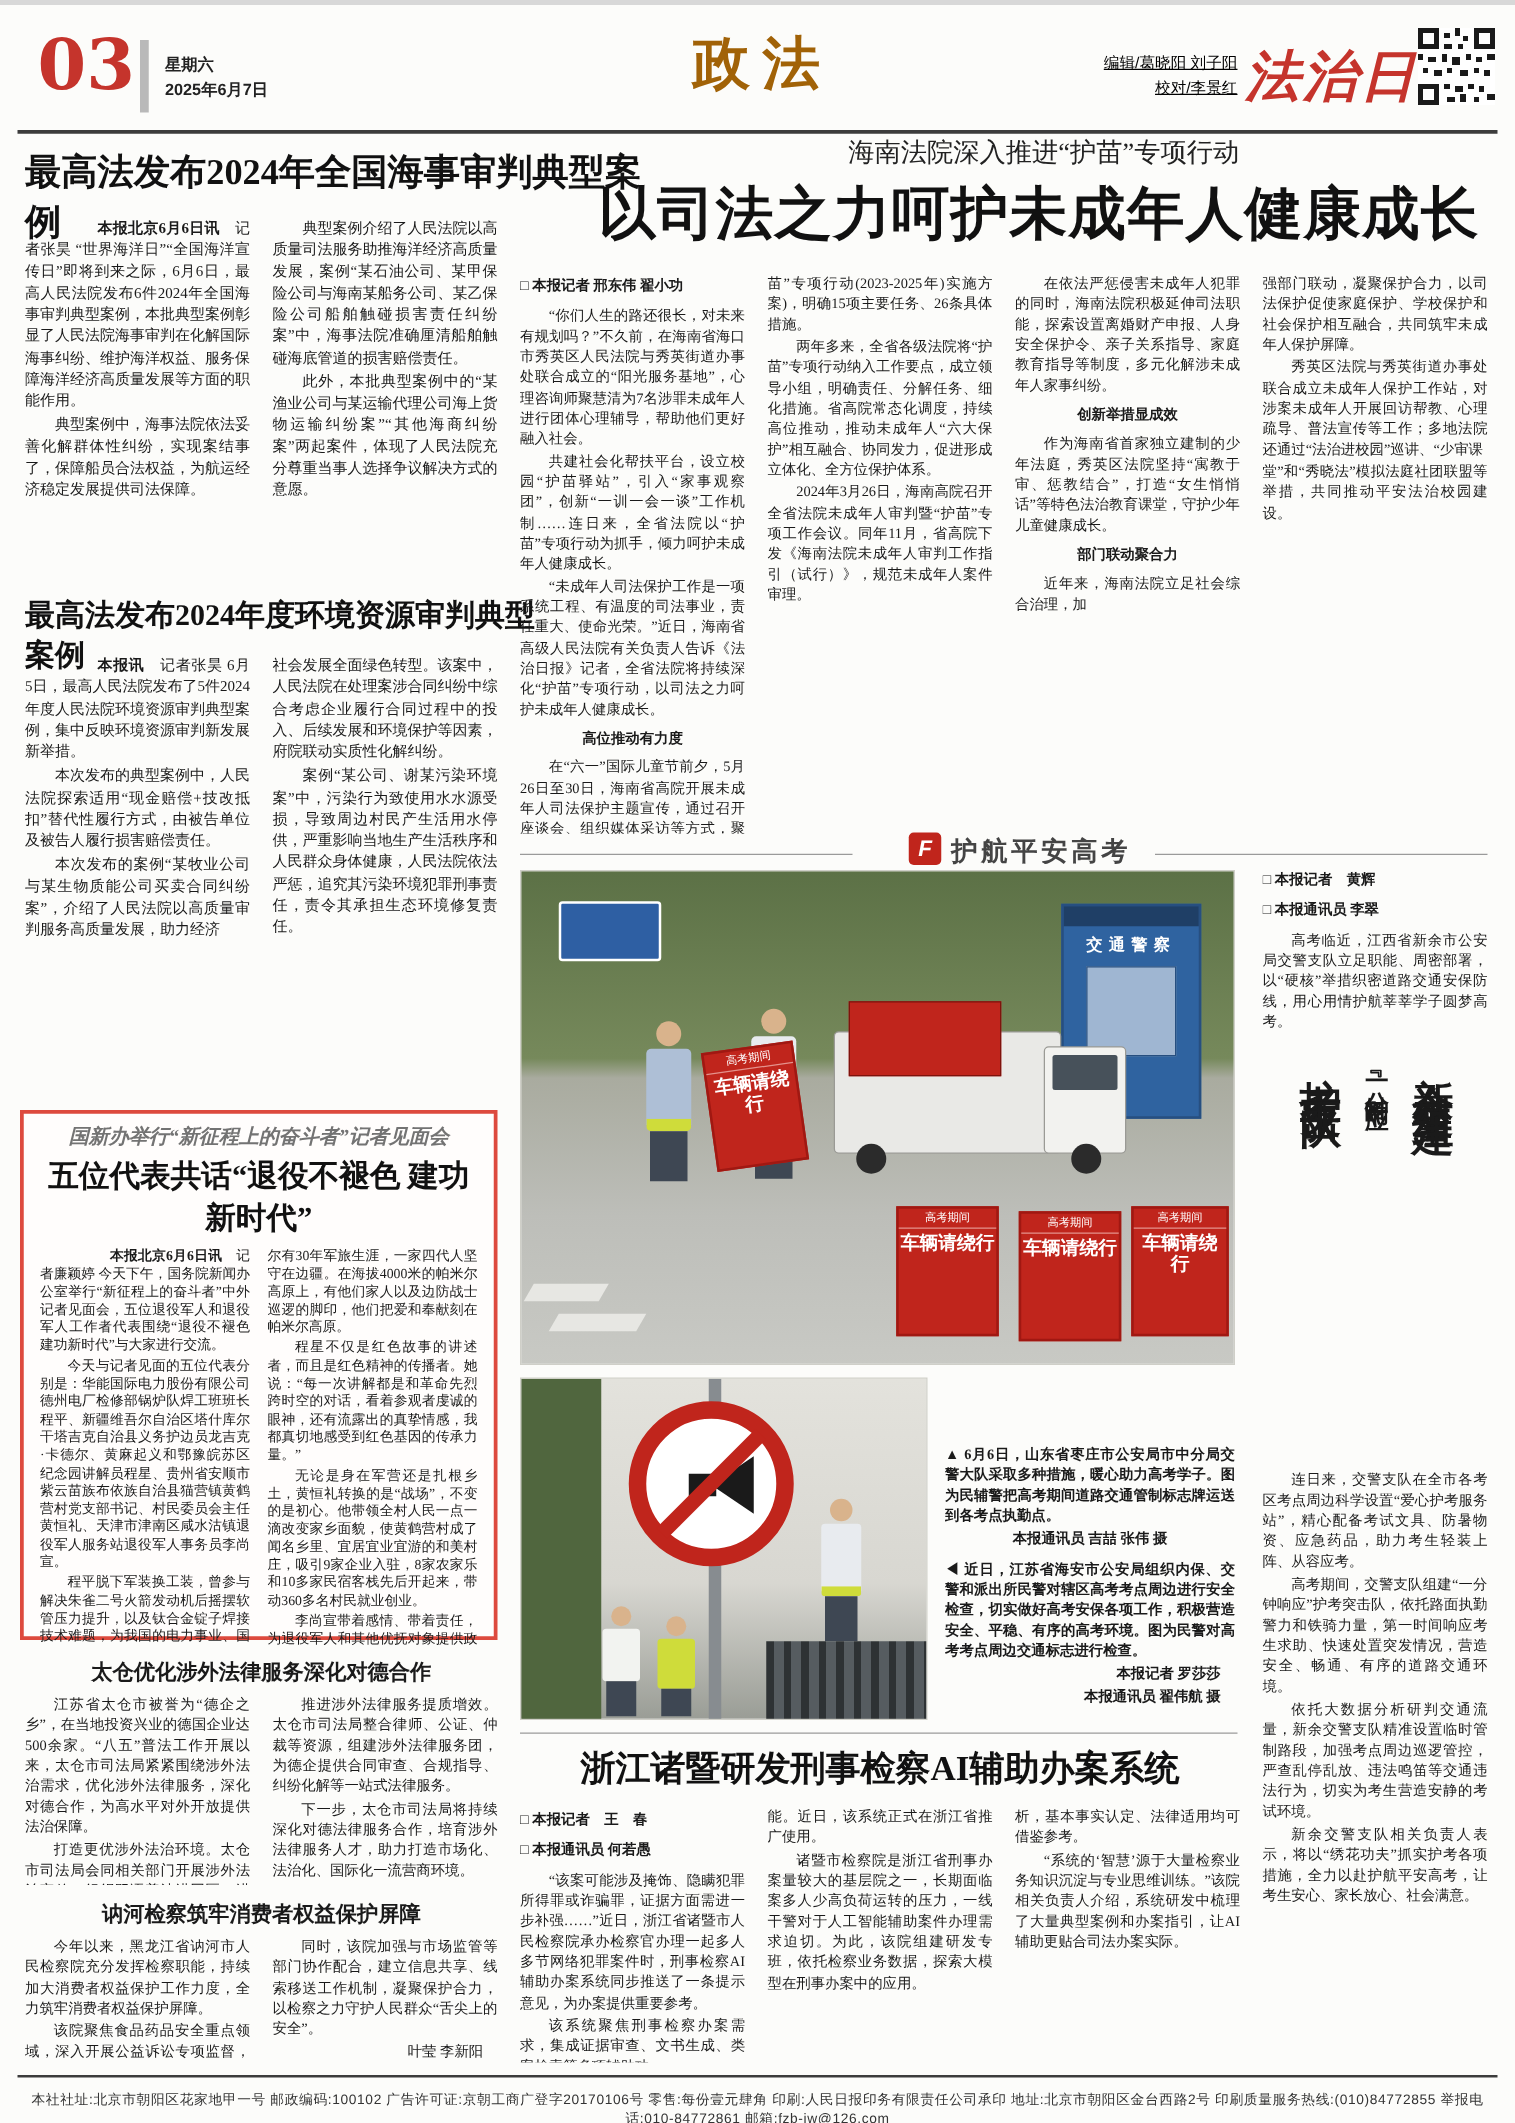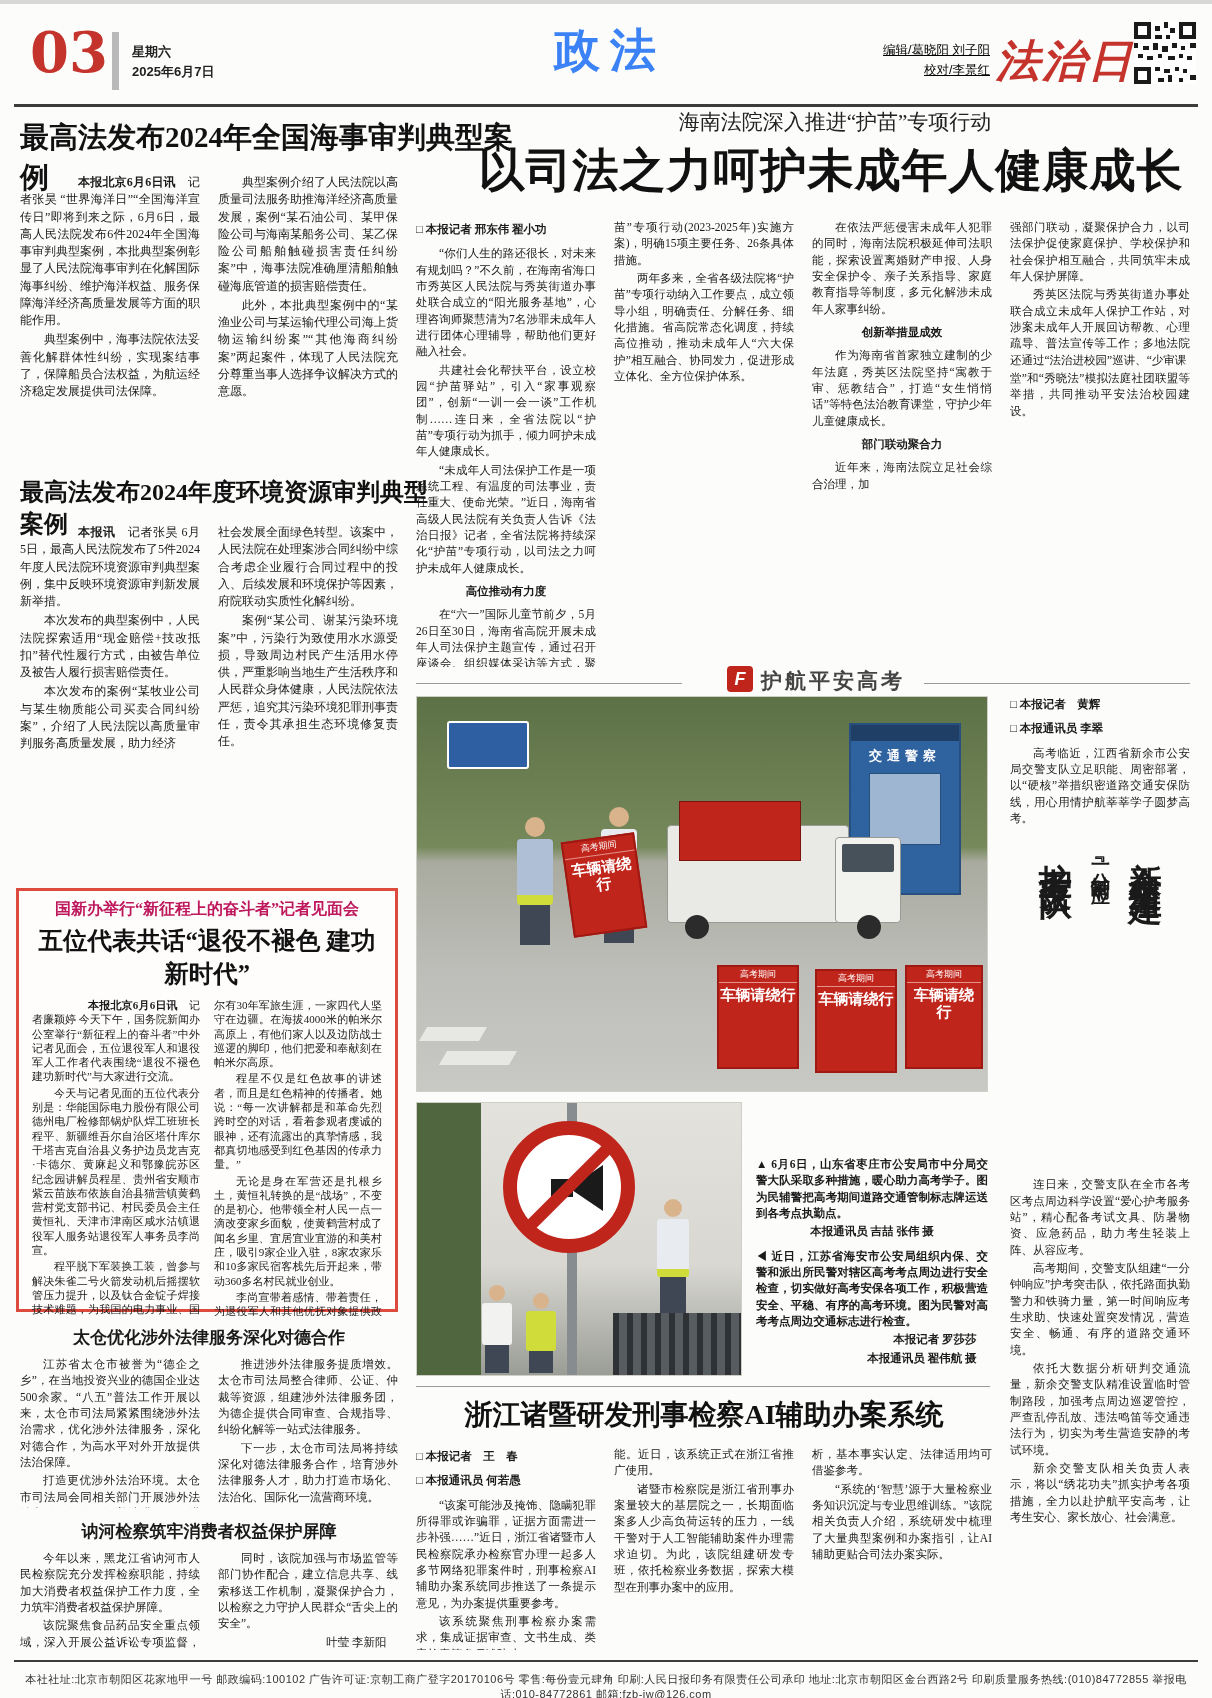--- a/index.html
+++ b/index.html
@@ -3,21 +3,21 @@
 <meta charset="utf-8">
 <style>
   html,body{margin:0;padding:0;background:#d8d8d8;}
   .page{position:relative;width:1212px;height:1698px;margin:4px auto;background:#fcfcfa;
         font-family:"Liberation Serif",serif;color:#1a1a1a;overflow:hidden;}
   .abs{position:absolute;}
   
   .pagenum{font-family:"DejaVu Serif",serif;font-weight:bold;font-size:56px;color:#c5342c;line-height:1;}
   .numbar{width:7px;background:#b9b9b9;}
   .dateblk{font-family:"Liberation Sans",sans-serif;font-size:13px;font-weight:bold;color:#222;line-height:1.5;}
-  .section{font-size:46px;font-weight:900;color:#3b82f6;letter-spacing:10px;text-align:center;}
+  .section{font-size:46px;font-weight:900;color:#a16207;letter-spacing:10px;text-align:center;}
   .editors{font-family:"Liberation Sans",sans-serif;font-size:12.5px;color:#000000;text-align:right;line-height:1.6;text-decoration:underline;}
   .masthead{font-size:44px;font-weight:900;font-style:italic;color:#c5342c;letter-spacing:2px;}
   .rule{background:#3c3c3c;}
   
   .h-serif{font-weight:900;color:#111;}
   .center{text-align:center;}
   
   .col{text-align:justify;overflow:hidden;}
   .col p{margin:0 0 2px 0;text-indent:2em;}
   .col p.noind{text-indent:0;}
@@ -122,21 +122,21 @@
     <p><span class="lead">本报讯</span>　<span>记者张昊 6月5日，最高人民法院发布了5件2024年度人民法院环境资源审判典型案例，集中反映环境资源审判新发展新举措。</span></p>
     <p>本次发布的典型案例中，人民法院探索适用“现金赔偿+技改抵扣”替代性履行方式，由被告单位及被告人履行损害赔偿责任。</p>
     <p>本次发布的案例“某牧业公司与某生物质能公司买卖合同纠纷案”，介绍了人民法院以高质量审判服务高质量发展，助力经济</p>
   </div>
   <div class="abs col s12" style="left:218px;top:520px;width:180px;height:354px;">
     <p class="noind">社会发展全面绿色转型。该案中，人民法院在处理案涉合同纠纷中综合考虑企业履行合同过程中的投入、后续发展和环境保护等因素，府院联动实质性化解纠纷。</p>
     <p>案例“某公司、谢某污染环境案”中，污染行为致使用水水源受损，导致周边村民产生活用水停供，严重影响当地生产生活秩序和人民群众身体健康，人民法院依法严惩，追究其污染环境犯罪刑事责任，责令其承担生态环境修复责任。</p>
   </div>
 
   <div class="abs redbox" style="left:16px;top:884px;width:382px;height:424px;">
-    <div class="center" style="font-size:16px;font-weight:bold;color:#be185d;">国新办举行“新征程上的奋斗者”记者见面会</div>
+    <div class="center" style="font-size:16px;font-weight:bold;color:#737373;font-style:italic;">国新办举行“新征程上的奋斗者”记者见面会</div>
     <div class="center h-serif" style="font-size:24.5px;margin:4px 0 8px 0;">五位代表共话“退役不褪色 建功新时代”</div>
     <div style="display:flex;gap:14px;">
       <div class="col s11" style="width:169px;height:318px;">
         <p><span class="lead">本报北京6月6日讯</span>　<span>记者廉颖婷 今天下午，国务院新闻办公室举行“新征程上的奋斗者”中外记者见面会，五位退役军人和退役军人工作者代表围绕“退役不褪色 建功新时代”与大家进行交流。</span></p>
         <p>今天与记者见面的五位代表分别是：华能国际电力股份有限公司德州电厂检修部锅炉队焊工班班长程平、新疆维吾尔自治区塔什库尔干塔吉克自治县义务护边员龙吉克·卡德尔、黄麻起义和鄂豫皖苏区纪念园讲解员程星、贵州省安顺市紫云苗族布依族自治县猫营镇黄鹤营村党支部书记、村民委员会主任黄恒礼、天津市津南区咸水沽镇退役军人服务站退役军人事务员李尚宣。</p>
         <p>程平脱下军装换工装，曾参与解决朱雀二号火箭发动机后摇摆软管压力提升，以及钛合金锭子焊接技术难题，为我国的电力事业、国防事业作出突出贡献。</p>
 
       </div>
       <div class="col s11" style="width:169px;height:318px;">
         <p class="noind">尔有30年军旅生涯，一家四代人坚守在边疆。在海拔4000米的帕米尔高原上，有他们家人以及边防战士巡逻的脚印，他们把爱和奉献刻在帕米尔高原。</p>
@@ -176,20 +176,21 @@
     <p>“你们人生的路还很长，对未来有规划吗？”不久前，在海南省海口市秀英区人民法院与秀英街道办事处联合成立的“阳光服务基地”，心理咨询师聚慧清为7名涉罪未成年人进行团体心理辅导，帮助他们更好融入社会。</p>
     <p>共建社会化帮扶平台，设立校园“护苗驿站”，引入“家事观察团”，创新“一训一会一谈”工作机制……连日来，全省法院以“护苗”专项行动为抓手，倾力呵护未成年人健康成长。</p>
     <p>“未成年人司法保护工作是一项系统工程、有温度的司法事业，责任重大、使命光荣。”近日，海南省高级人民法院有关负责人告诉《法治日报》记者，全省法院将持续深化“护苗”专项行动，以司法之力呵护未成年人健康成长。</p>
     <p class="sub">高位推动有力度</p>
     <p>在“六一”国际儿童节前夕，5月26日至30日，海南省高院开展未成年人司法保护主题宣传，通过召开座谈会、组织媒体采访等方式，聚焦全省法院未成年人审判工作成效。</p>
 
   </div>
   <div class="abs col s115" style="left:614px;top:215px;width:180px;height:448px;">
     <p class="noind">苗”专项行动(2023-2025年)实施方案)，明确15项主要任务、26条具体措施。</p>
     <p>两年多来，全省各级法院将“护苗”专项行动纳入工作要点，成立领导小组，明确责任、分解任务、细化措施。省高院常态化调度，持续高位推动，推动未成年人“六大保护”相互融合、协同发力，促进形成立体化、全方位保护体系。</p>
+    <p>2024年3月26日，海南高院召开全省法院未成年人审判暨“护苗”专项工作会议。同年11月，省高院下发《海南法院未成年人审判工作指引（试行）》，规范未成年人案件审理。</p>
   </div>
   <div class="abs col s115" style="left:812px;top:215px;width:180px;height:448px;">
     <p>在依法严惩侵害未成年人犯罪的同时，海南法院积极延伸司法职能，探索设置离婚财产申报、人身安全保护令、亲子关系指导、家庭教育指导等制度，多元化解涉未成年人家事纠纷。</p>
     <p class="sub">创新举措显成效</p>
     <p>作为海南省首家独立建制的少年法庭，秀英区法院坚持“寓教于审、惩教结合”，打造“女生悄悄话”等特色法治教育课堂，守护少年儿童健康成长。</p>
     <p class="sub">部门联动聚合力</p>
     <p>近年来，海南法院立足社会综合治理，加</p>
   </div>
   <div class="abs col s115" style="left:1010px;top:215px;width:180px;height:448px;">
     <p class="noind">强部门联动，凝聚保护合力，以司法保护促使家庭保护、学校保护和社会保护相互融合，共同筑牢未成年人保护屏障。</p>

